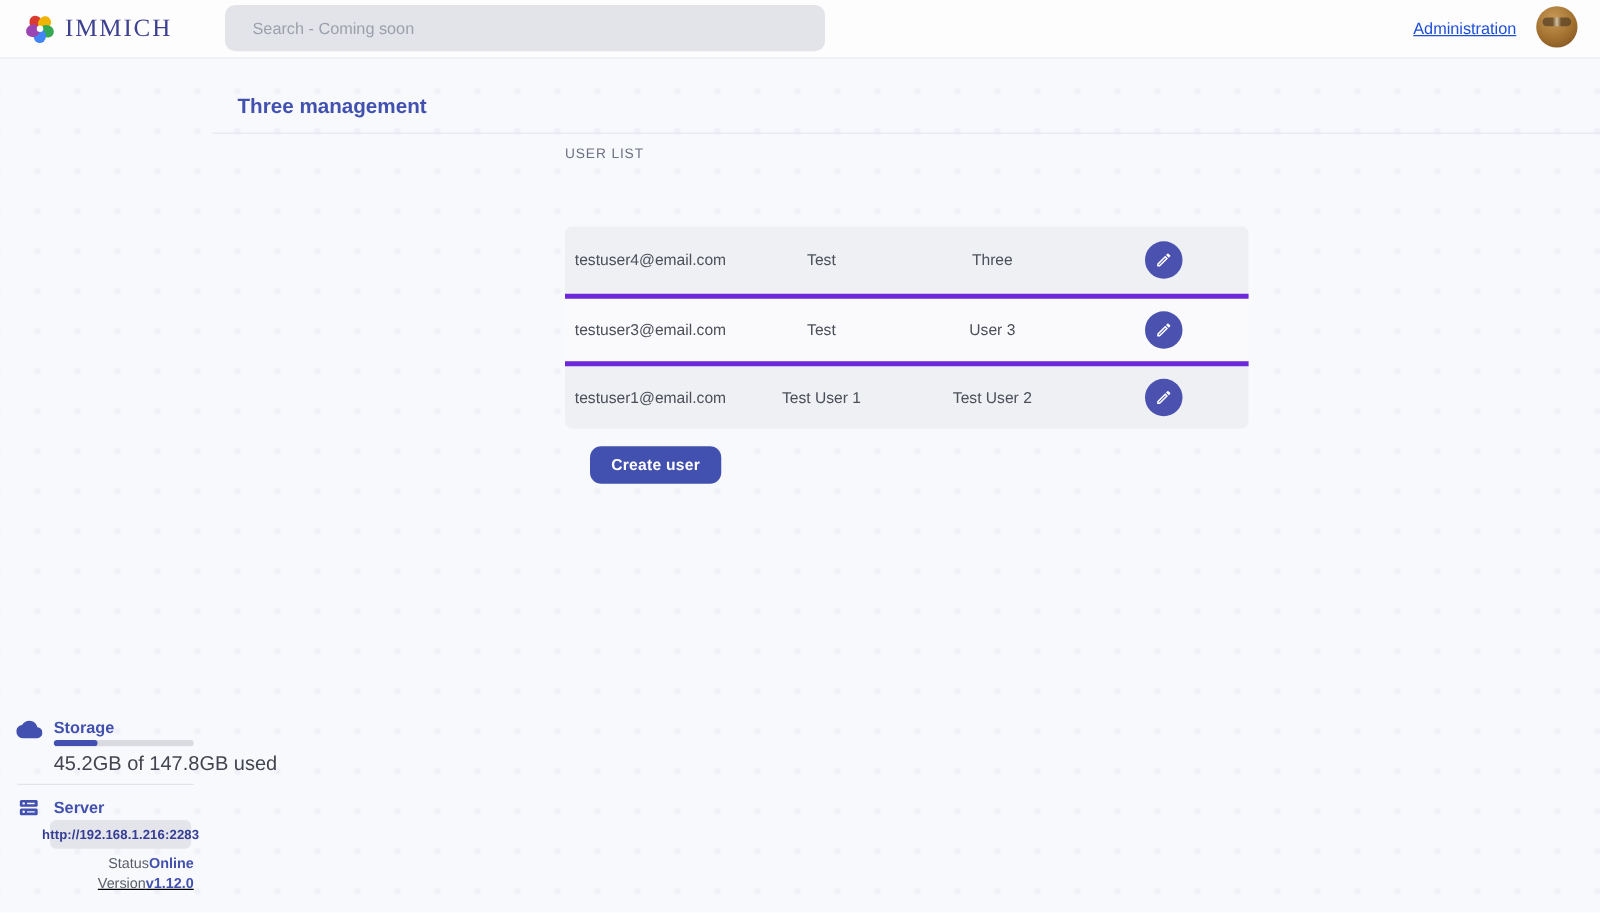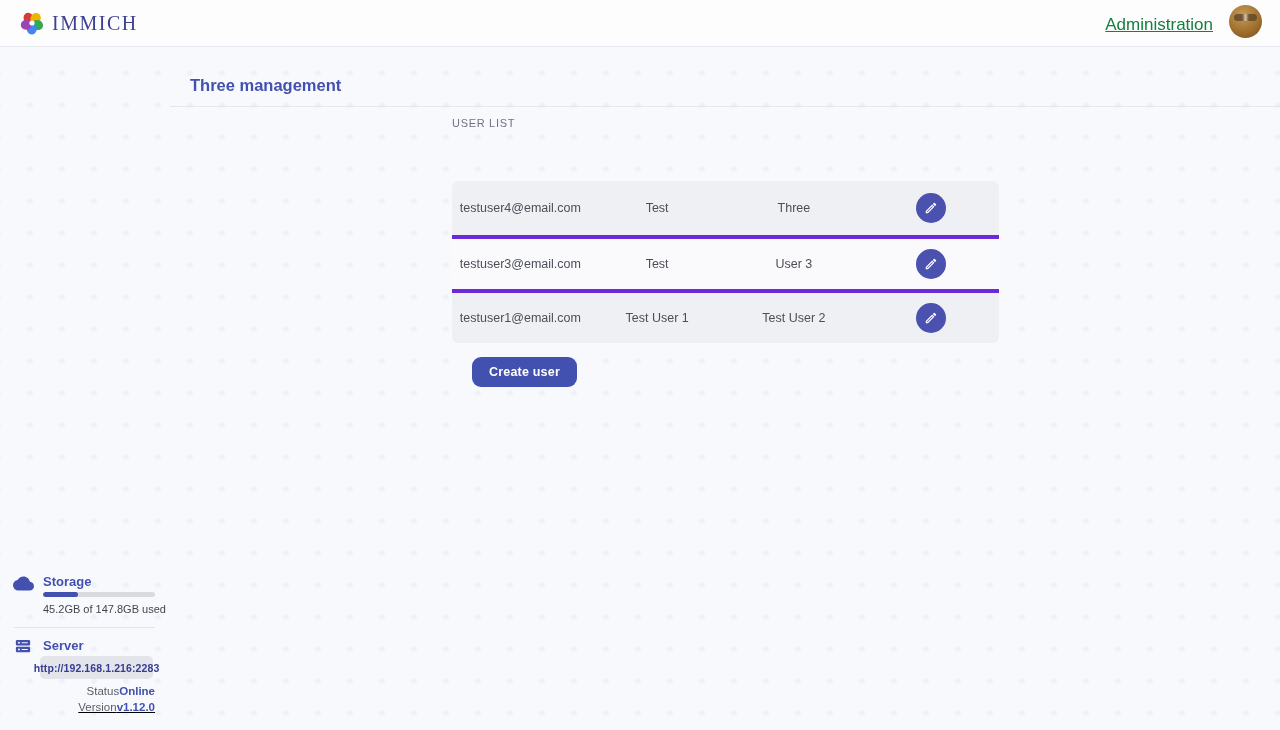--- a/index.html
+++ b/index.html
@@ -20,22 +20,22 @@
   .search-box {
     position:absolute; left:180px; top:4px; width:480px; height:37px;
     background:#e3e4e9; border-radius:8px;
   }
   .search-box input {
     width:100%; height:100%; background:transparent; border:none; outline:none;
     padding:0 22px; font-size:13px; color:#555; font-family:inherit;
   }
   .search-box input::placeholder { color:#9aa0ac; }
   .admin-link {
-    position:absolute; right:67px; top:15px; font-size:17px; font-weight:500;
-    color:#15803d; text-decoration:underline; cursor:pointer;
+    position:absolute; right:67px; top:15px; font-size:13px; font-weight:500;
+    color:#1d4ed8; text-decoration:underline; cursor:pointer;
   }
   .avatar {
     position:absolute; right:18px; top:5px; width:33px; height:33px; border-radius:50%;
     background: radial-gradient(circle at 42% 30%, #c89a56, #a1702f 55%, #7c4f1f 95%);
     cursor:pointer; overflow:hidden;
   }
   .avatar .glasses {
     position:absolute; left:5px; top:9px; width:23px; height:7px; border-radius:4px;
     background:linear-gradient(90deg,#5d4526 35%, #d8cdb6 50%, #5d4526 65%);
     opacity:.8;
@@ -58,21 +58,21 @@
   }
 
   
   .icon-abs { position:absolute; }
   .widget-title { position:absolute; left:43px; font-size:13px; font-weight:700; color:#4250af; }
   .storage-bar {
     position:absolute; left:43px; top:592px; width:112px; height:5px;
     background:#d9dbe1; border-radius:3px; overflow:hidden;
   }
   .storage-bar-fill { height:100%; background:#4250af; border-radius:3px; }
-  .storage-usage { position:absolute; left:43px; top:603px; font-size:11px; color:#43454e; }
+  .storage-usage { position:absolute; left:43px; top:603px; font-size:16px; color:#43454e; }
   .sidebar-divider { position:absolute; left:14px; top:627px; width:141px; height:1px; background:#e2e4eb; }
   .server-url {
     position:absolute; left:40px; top:656px; width:113px; height:23px;
     background:#e3e5eb; border-radius:5px;
     display:flex; align-items:center; justify-content:center;
     font-size:10.5px; font-weight:700; color:#363c94; letter-spacing:.1px;
   }
   .kv-row {
     position:absolute; left:43px; width:112px; display:flex; justify-content:flex-end;
     font-size:11.5px; align-items:center;
@@ -131,20 +131,23 @@
             <ellipse cx="12" cy="6.6" rx="4.6" ry="5.2" fill="#34a853" transform="rotate(110 12 12)"></ellipse>
             <ellipse cx="12" cy="6.6" rx="4.6" ry="5.2" fill="#4285f4" transform="rotate(182 12 12)"></ellipse>
             <ellipse cx="12" cy="6.6" rx="4.6" ry="5.2" fill="#9b45b2" transform="rotate(254 12 12)"></ellipse>
             <circle cx="12" cy="12" r="2.4" fill="#fdfdfe"></circle>
           </g>
         </svg>
       </span>
       <span class="logo-text">IMMICH</span>
     </div>
 
+    <div class="search-box">
+      <input type="text" placeholder="Search - Coming soon" style="">
+    </div>
 
     <a class="admin-link">Administration</a>
 
     <div class="avatar">
       <div class="glasses"></div>
     </div>
   </div>
 
 
   <span class="icon-abs" style="left:13px; top:573px; display:flex;">

